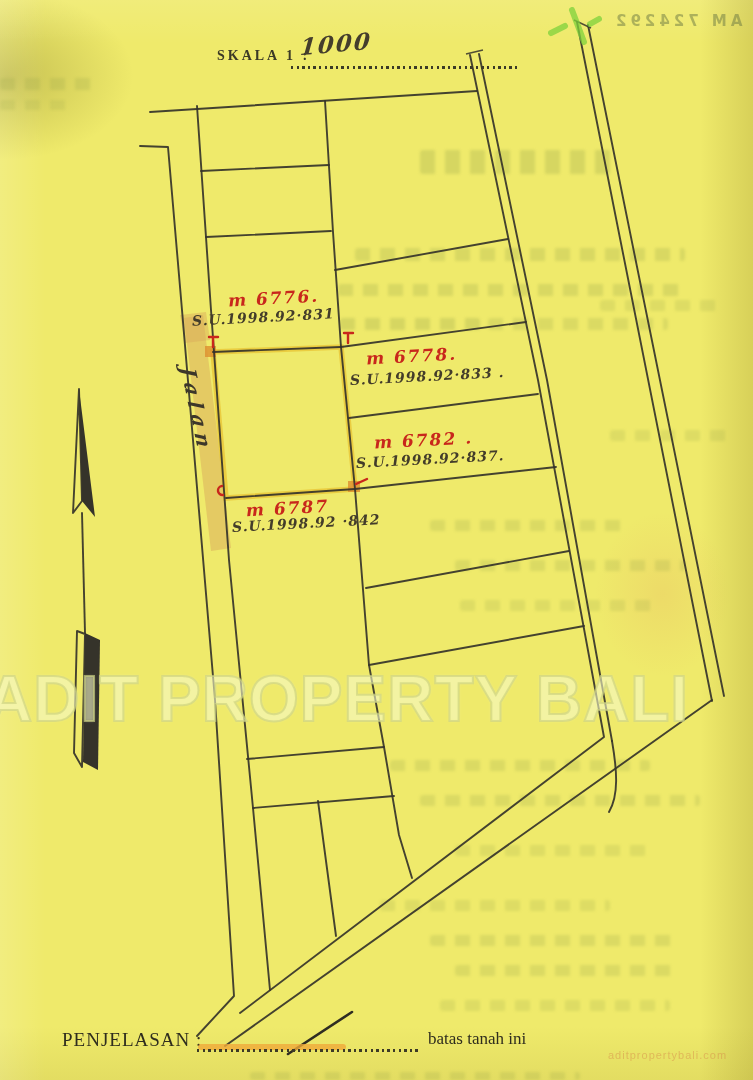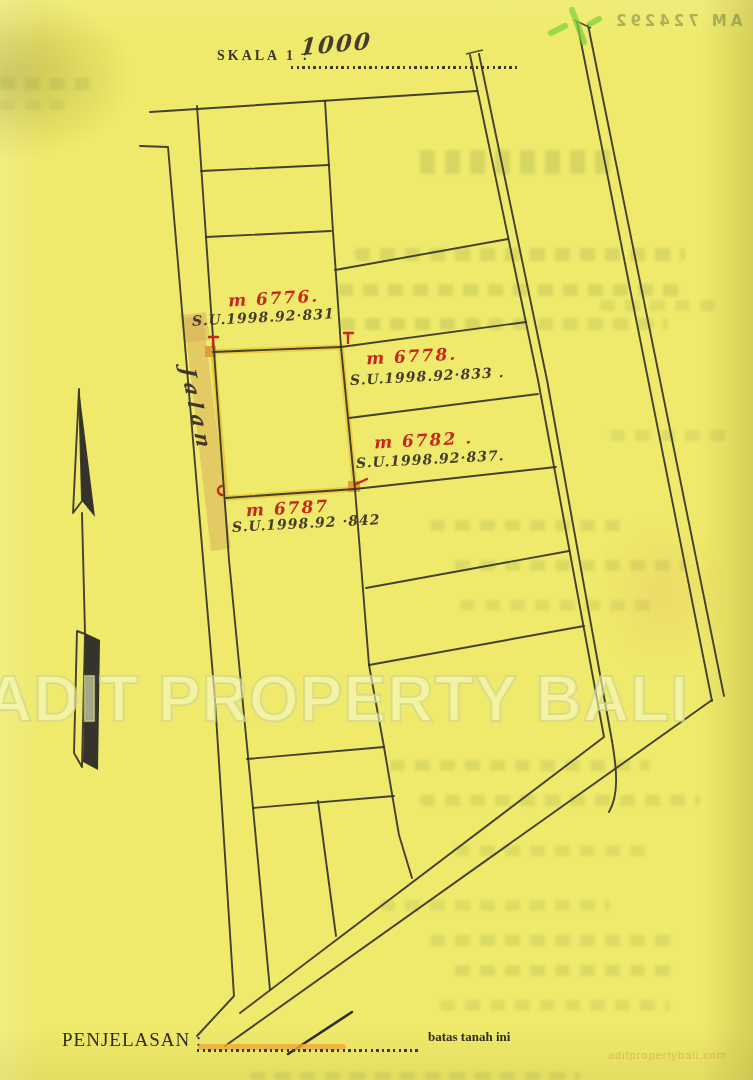--- a/index.html
+++ b/index.html
@@ -22,21 +22,21 @@
   .dotted{height:3px; background:repeating-linear-gradient(90deg, #3c3a26 0 2.4px, transparent 2.4px 5.6px);}
   .hand{font-family:"DejaVu Serif", serif; font-style:italic; color:#443d2c;}
   .scale-value{font-size:23px; transform:rotate(-5deg) skewX(-10deg); letter-spacing:2px; font-weight:bold;}
   .plot-no{font-family:"DejaVu Serif", serif; font-style:italic; font-weight:bold; font-size:17px;
            color:var(--red_ink,#c8271c); letter-spacing:2px; transform:rotate(-3deg); white-space:nowrap;}
   .plot-su{font-family:"DejaVu Serif", serif; font-style:italic; font-weight:bold; font-size:14px;
            color:#433c2a; letter-spacing:1px; transform:rotate(-3deg); white-space:nowrap;}
   .jalan{font-size:20px; font-weight:bold; letter-spacing:6px; transform:rotate(78deg) skewX(-14deg);
          transform-origin:0 0; color:#3d372a;}
   .legend-label{font-weight:normal; font-size:19px; letter-spacing:1px; color:#2f2d1e;}
-  .legend-caption{font-weight:bold; font-size:13px; color:#2f2d1e; white-space:nowrap;}
+  .legend-caption{font-weight:normal; font-size:17px; color:#2f2d1e; white-space:nowrap;}
   .wm-main{
     font-family:"Liberation Sans", sans-serif; font-weight:800; font-size:64px; letter-spacing:1px;
     white-space:nowrap; color:rgba(242,246,186,.38);
     -webkit-text-stroke:2px rgba(205,210,130,.65);
     text-shadow:0 0 3px rgba(255,255,230,.35);
   }
   .wm-corner{font-family:"Liberation Sans", sans-serif; font-size:11px; letter-spacing:1px;
              color:rgba(210,115,65,.38);}
   .serial{font-family:"DejaVu Sans", sans-serif; font-weight:bold; font-size:15px; letter-spacing:4px;
           color:rgba(105,120,65,.5); transform:scaleX(-1); filter:blur(.6px); white-space:nowrap;}

